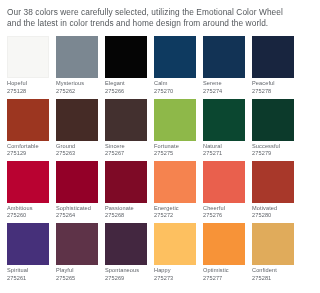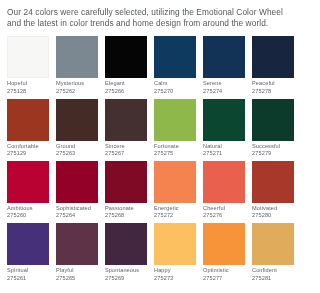--- a/index.html
+++ b/index.html
@@ -63,21 +63,21 @@
     letter-spacing: 0.02em;
     display: block;
     white-space: nowrap;
   }
 </style>
 </head>
 <body>
 
 <div class="page">
 
-  <p class="intro">Our 24 colors were carefully selected, utilizing the Emotional Color Wheel and the latest in color trends and home design from around the world.</p>
+  <p class="intro">Our 38 colors were carefully selected, utilizing the Emotional Color Wheel and the latest in color trends and home design from around the world.</p>
 
   <div class="grid">
       <div class="cell">
         <div class="swatch light" style="background: rgb(247, 247, 245);"></div>
         <div class="meta">
           <span class="cname">Hopeful</span>
           <span class="csku">275128</span>
         </div>
       </div>
       <div class="cell">

